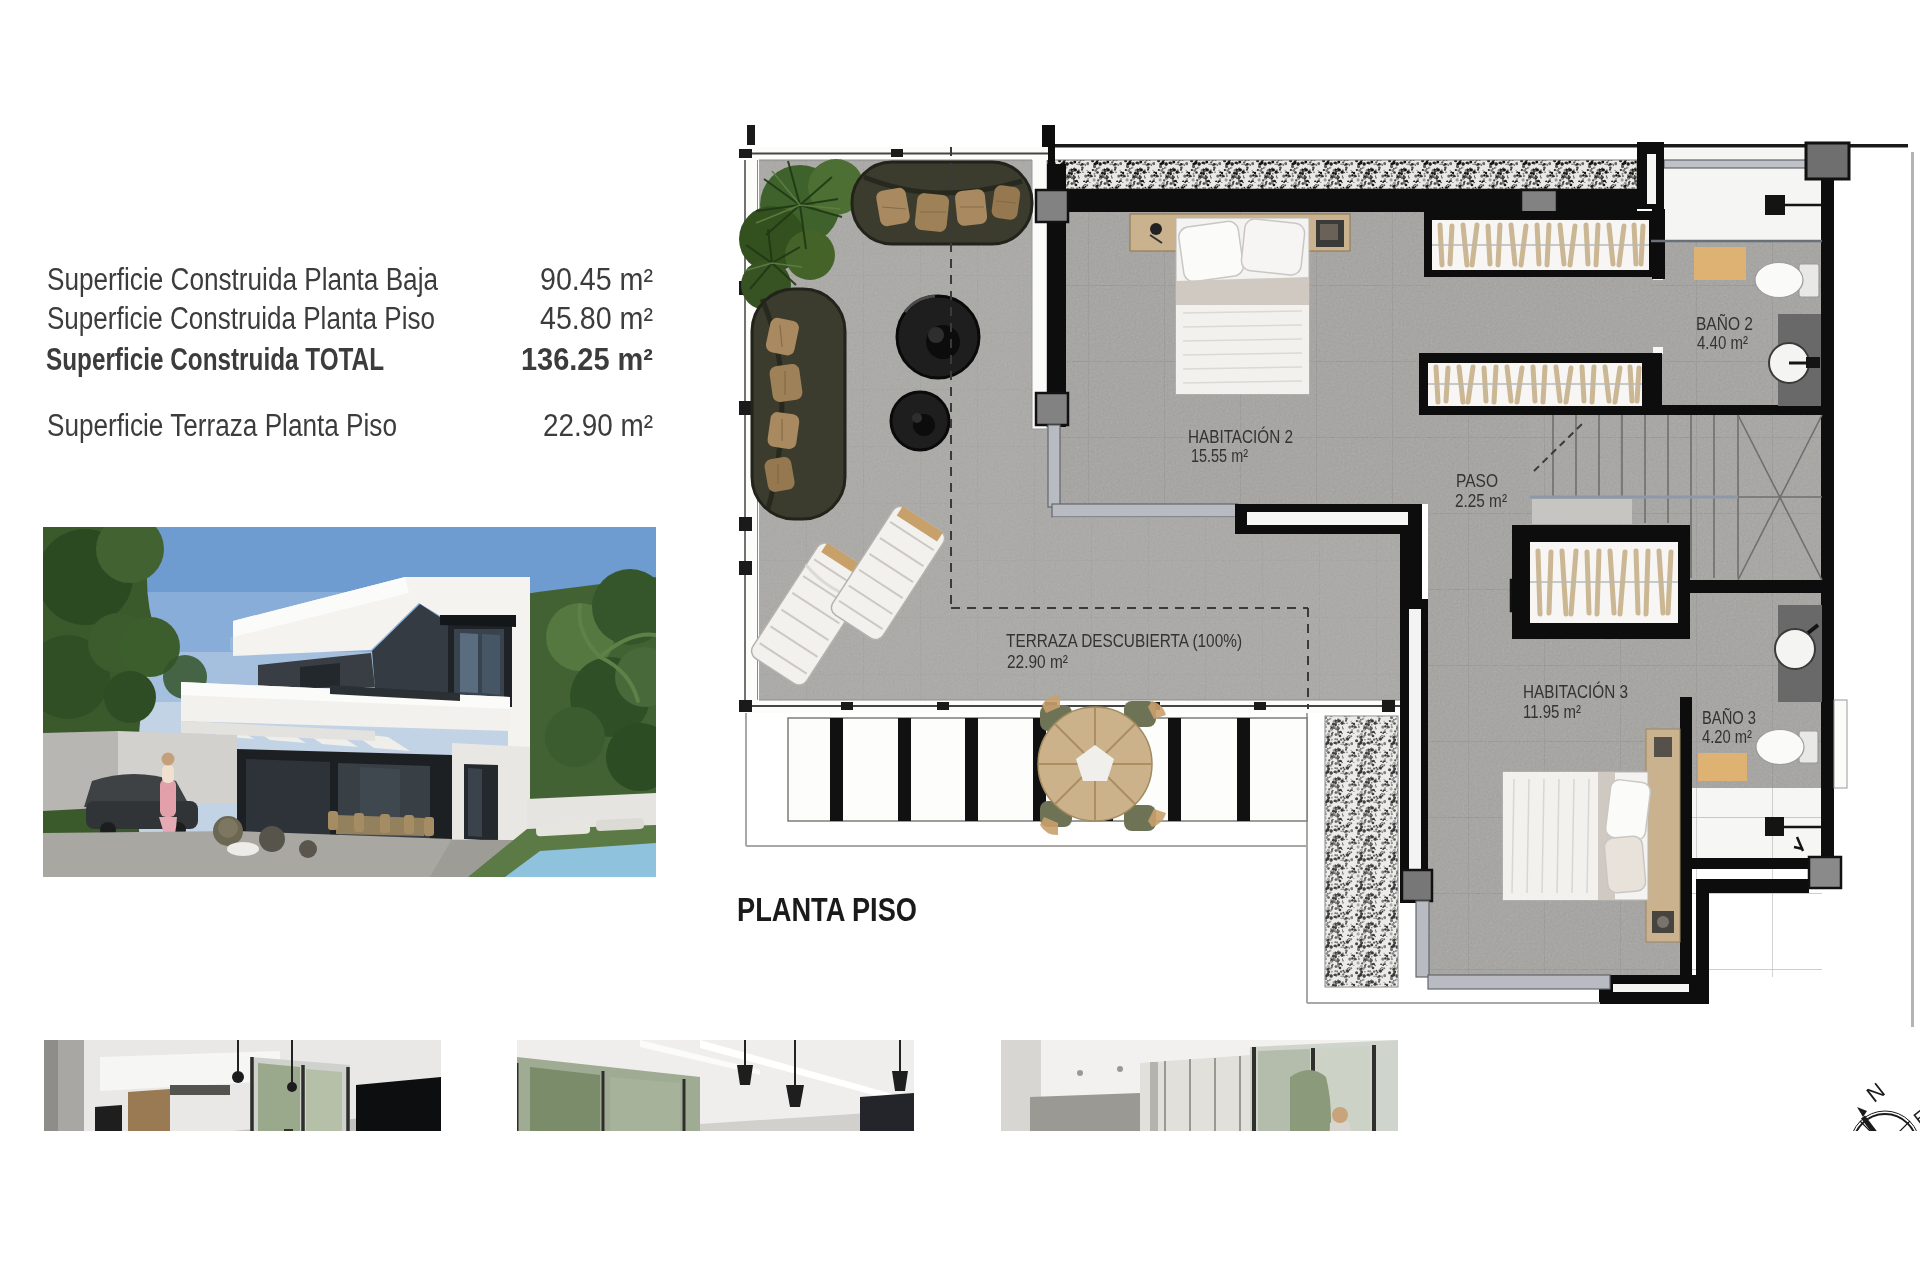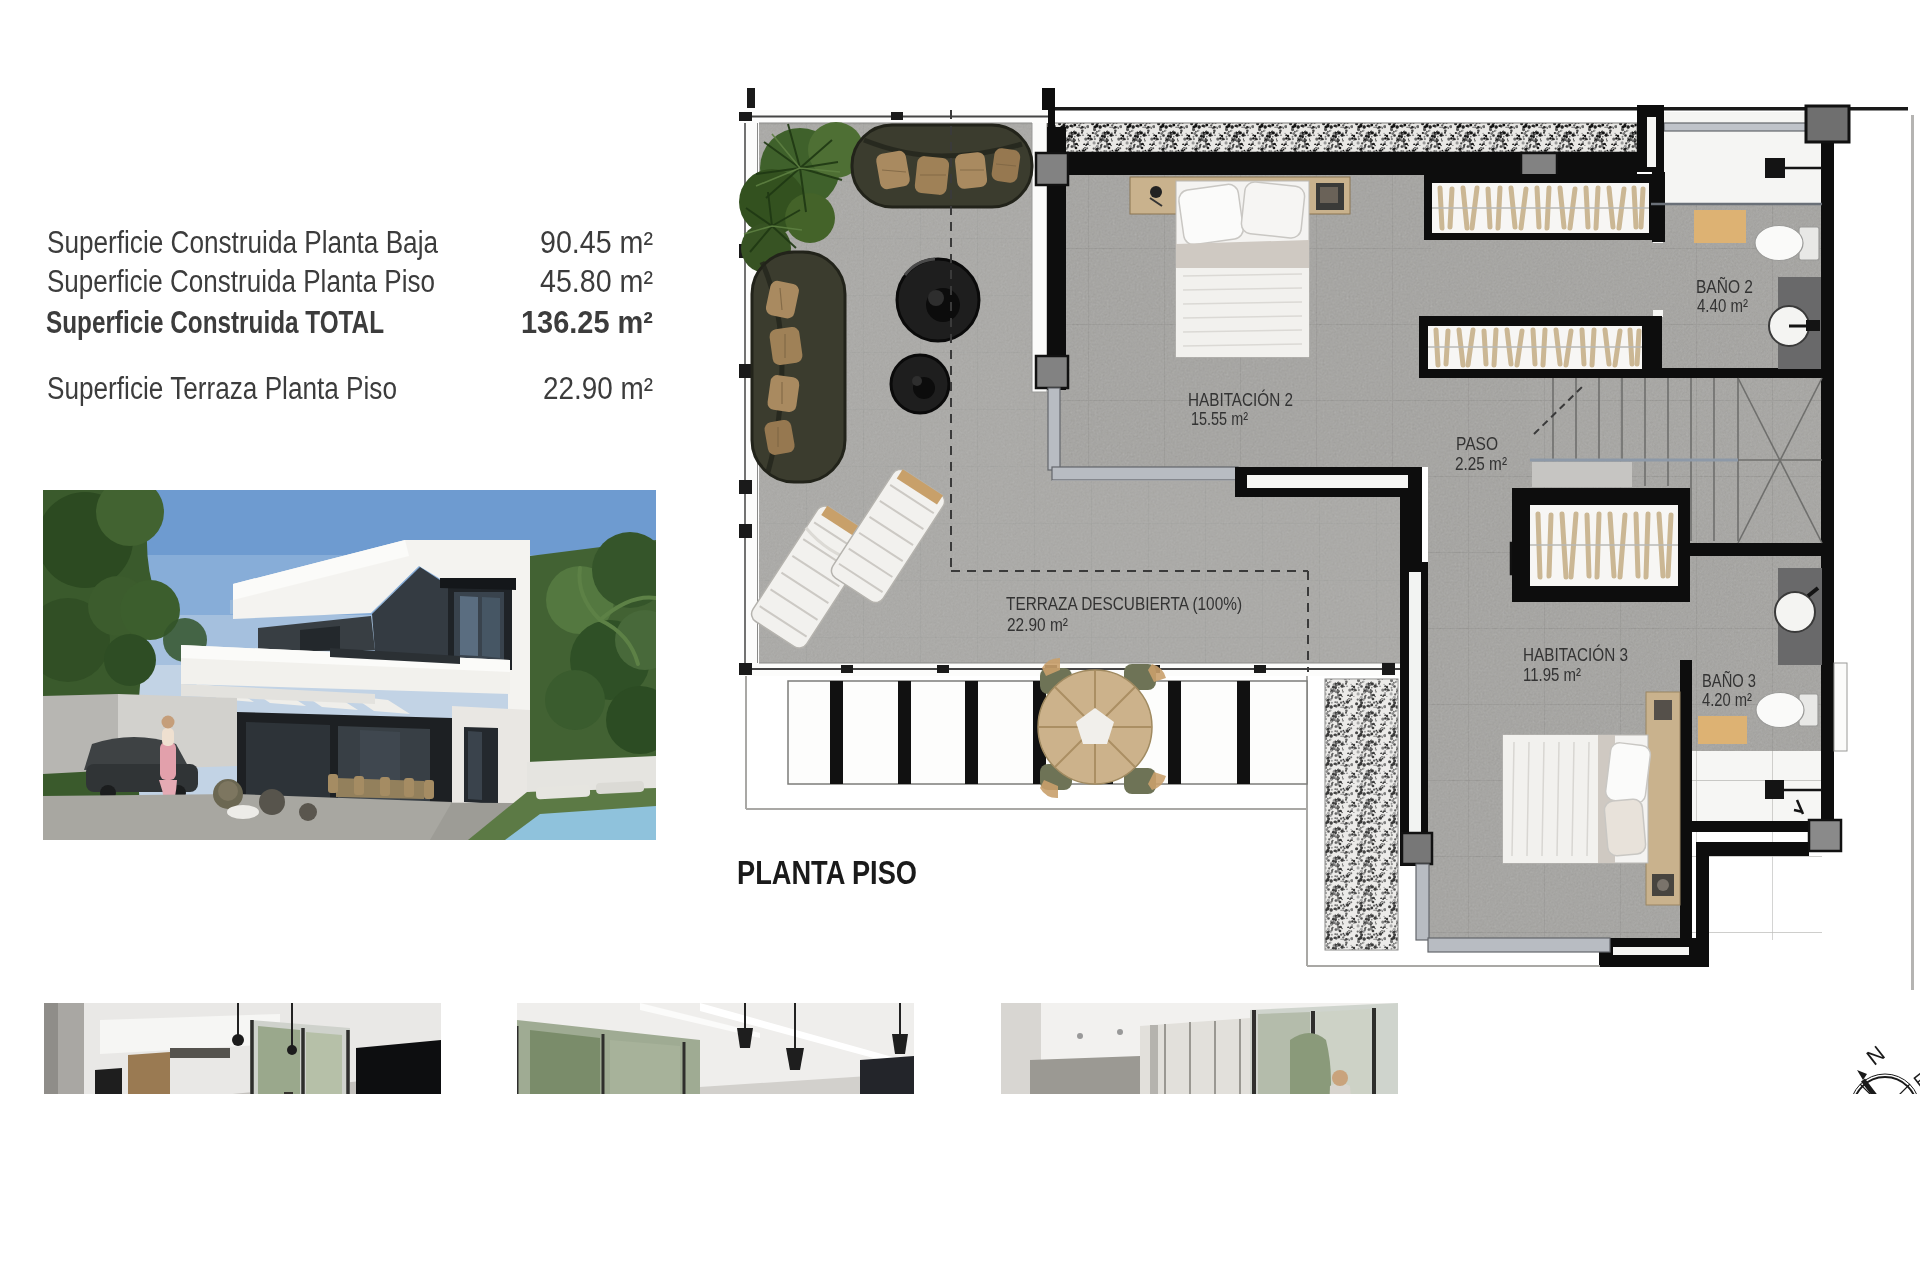--- a/index.html
+++ b/index.html
@@ -1,17 +1,17 @@
 <!DOCTYPE html>
 <html><head>
 <meta charset="utf-8">
 <style>
   html,body{margin:0;padding:0;background:#ffffff;}
   #page{position:relative;width:1920px;height:1094px;background:#ffffff;overflow:hidden;
-        font-family:"Liberation Sans", sans-serif;}
+        font-family:"Liberation Sans", sans-serif;margin-top:37px;}
   svg{position:absolute;left:0;top:0;}
 </style>
 </head>
 <body>
 <div id="page">
 <svg width="1920" height="1280" viewBox="0 0 1920 1280">
 <defs>
   <pattern id="speckle" width="33" height="29" patternUnits="userSpaceOnUse">
     <rect width="33" height="29" fill="#e9e8e5"></rect>
     <circle cx="15.7" cy="19.1" r="1.32" fill="#555"></circle>

